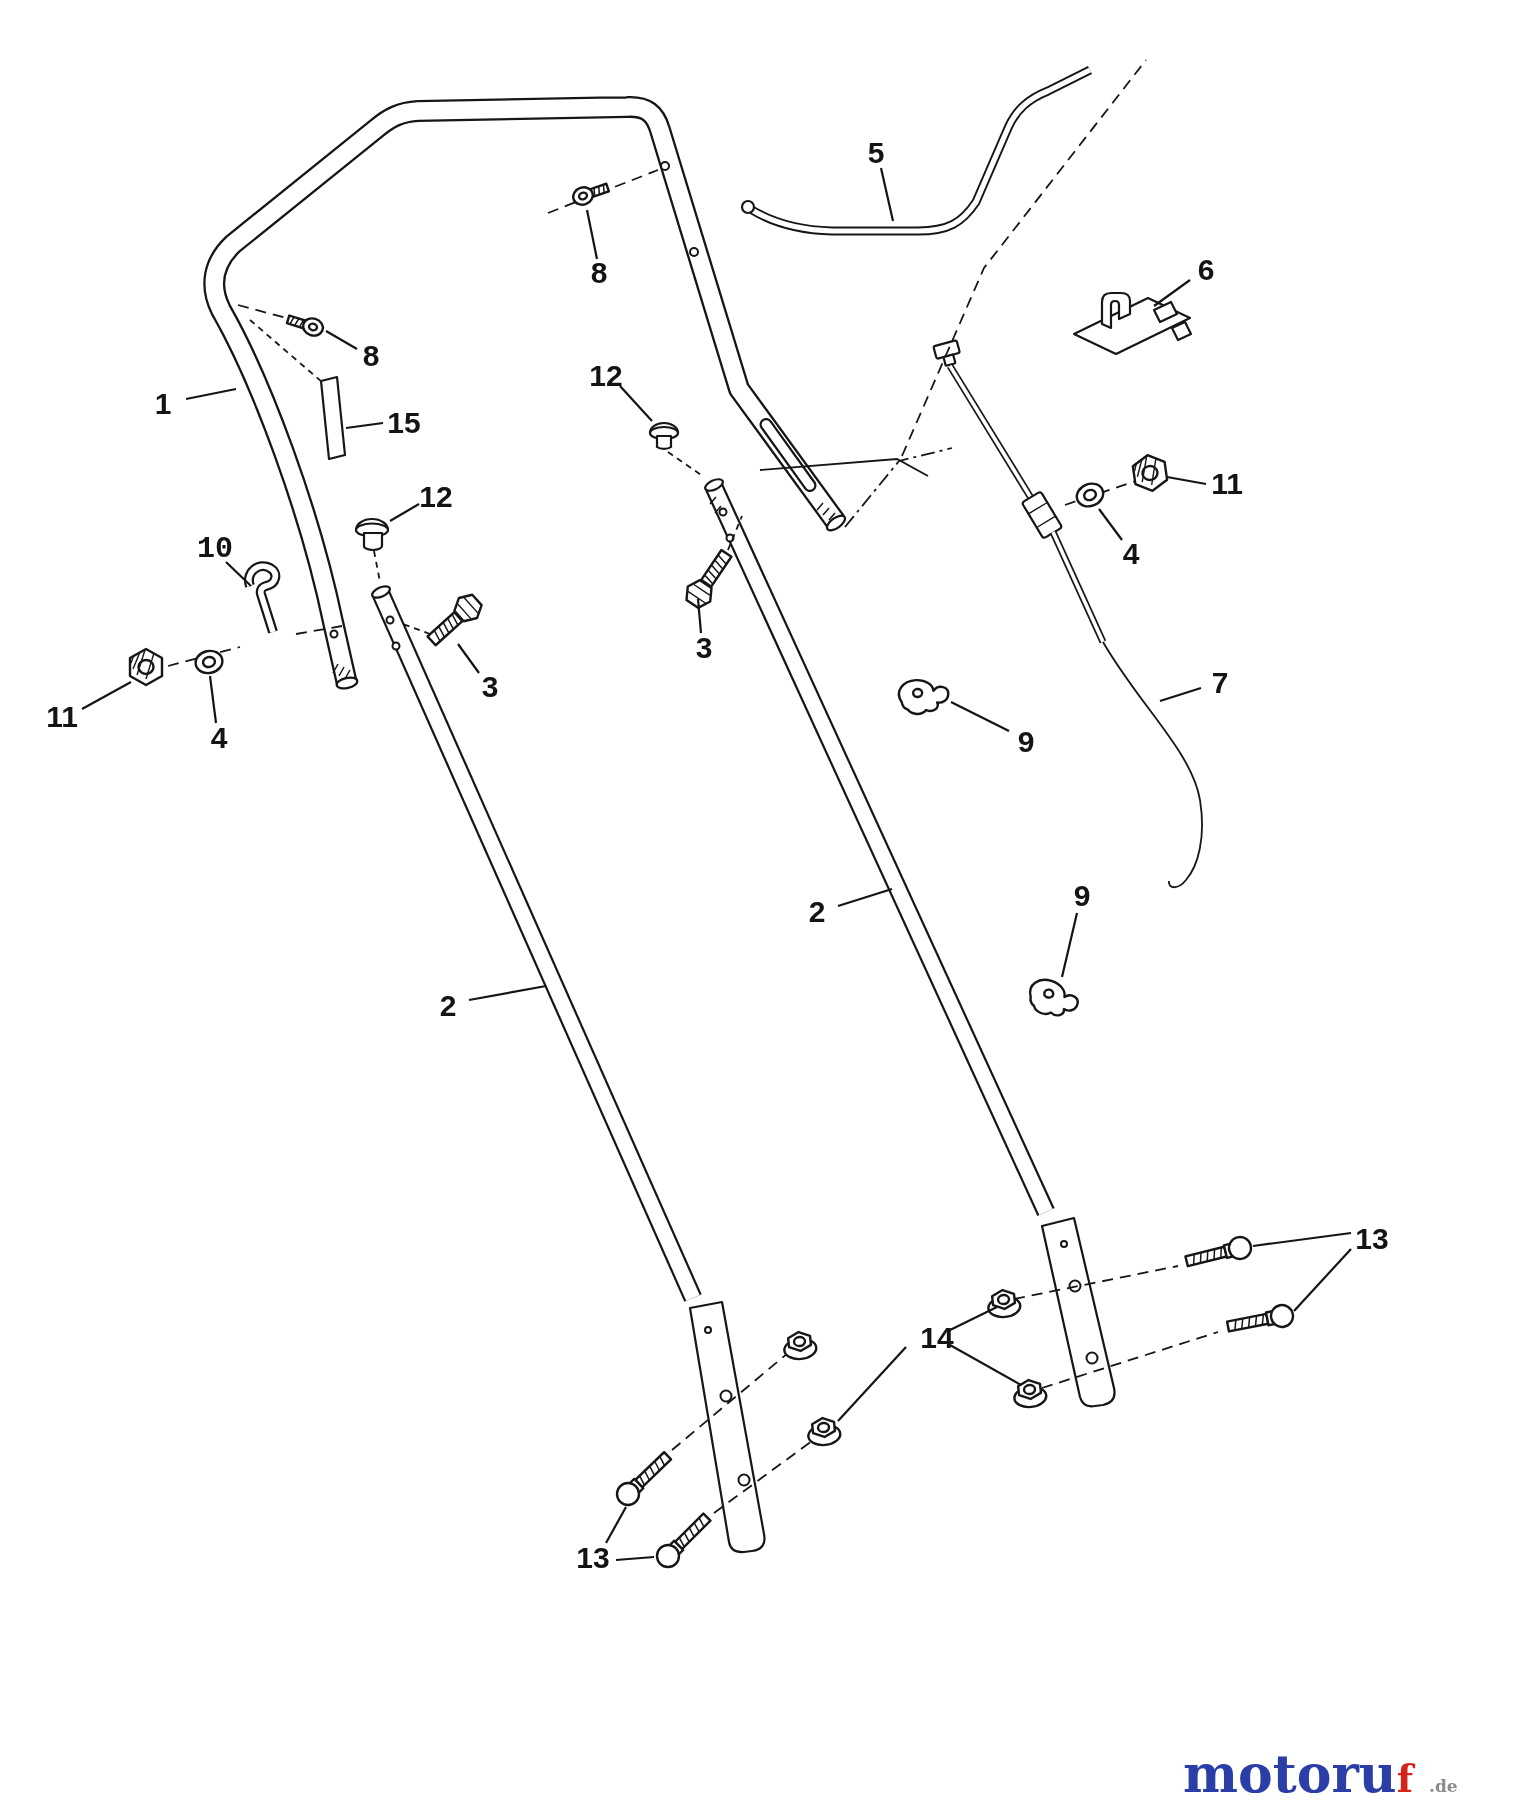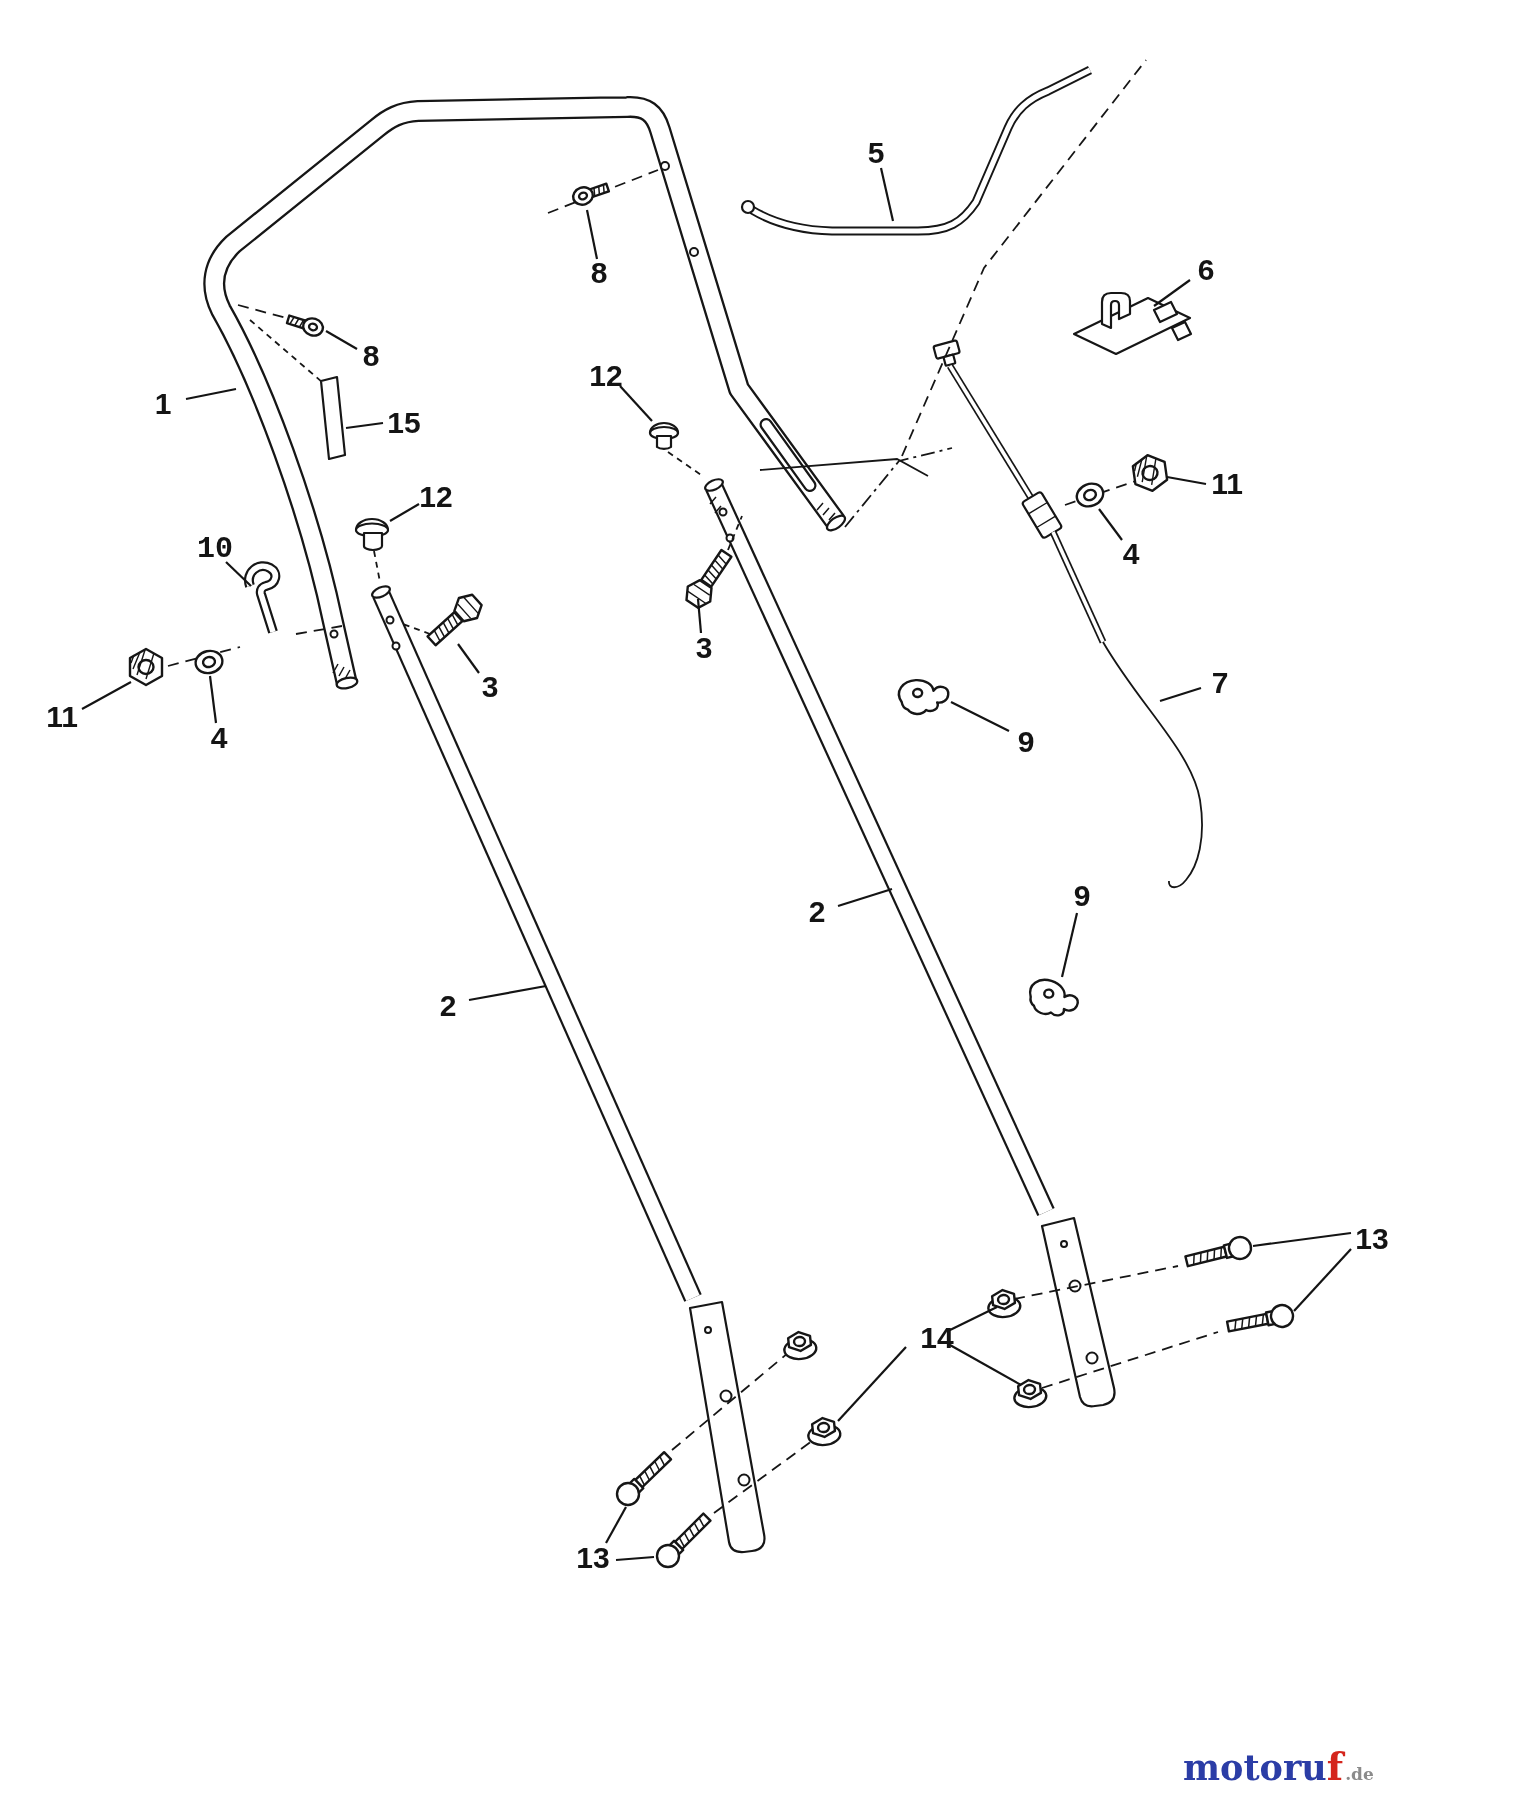--- a/index.html
+++ b/index.html
@@ -20,23 +20,23 @@
   .thread{stroke:#161616;stroke-width:1.5;fill:none;}
   .thin2{stroke:#161616;stroke-width:1.4;fill:none;}
   #hardware, #small-parts{fill:#ffffff;stroke:#161616;stroke-width:2.4;stroke-linejoin:round;}
   #leader-lines line{stroke:#141414;stroke-width:2.2;}
 
   .callout{position:absolute;transform:translate(-50%,-50%);
            font:700 30px "Liberation Sans",sans-serif;color:#141414;white-space:nowrap;}
 
   .logo{position:absolute;left:1183px;top:1748px;display:flex;align-items:baseline;
         font-family:"DejaVu Serif",serif;font-weight:bold;text-decoration:none;}
-  .logo .main{font-size:35px;line-height:1;}
+  .logo .main{font-size:52px;line-height:1;}
   .logo .accent{font-size:38px;line-height:1;}
-  .logo .suffix{font-size:17px;margin-left:2px;}
+  .logo .suffix{font-size:17px;margin-left:16px;}
 </style>
 </head>
 <body>
 
 <div class="stage">
 
   <svg id="diagram-svg" viewBox="0 0 1529 1800">
     <defs>
       <g id="sym-hexbolt">
         <rect x="13" y="-6" width="36" height="12"></rect>

